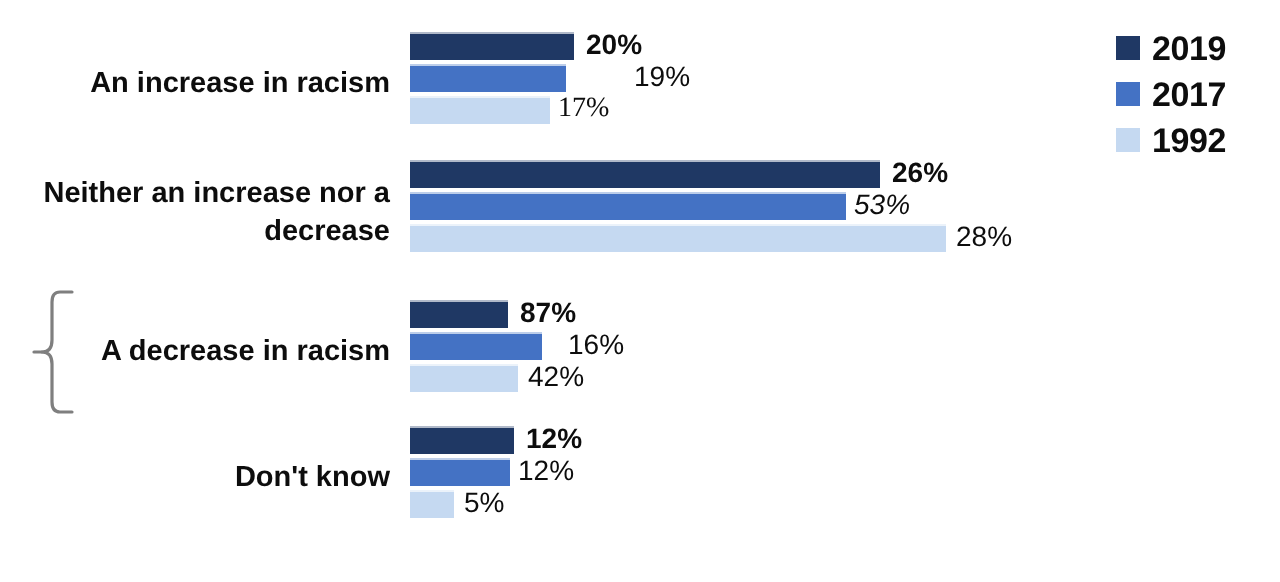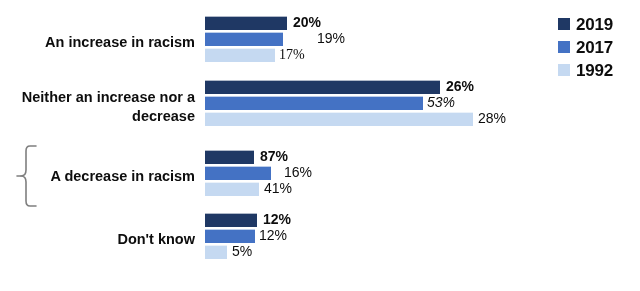--- a/index.html
+++ b/index.html
@@ -180,21 +180,21 @@
         <div class="bar-row">
           <div class="bar" style="width:49px;background:#1f3864;"></div>
           <span class="bar-value bold" style="left:55px;">87%</span>
         </div>
         <div class="bar-row">
           <div class="bar" style="width:66px;background:#4472c4;"></div>
           <span class="bar-value" style="left:79px;">16%</span>
         </div>
         <div class="bar-row">
           <div class="bar" style="width:54px;background:#c5d9f1;"></div>
-          <span class="bar-value" style="left:59px;">41%</span>
+          <span class="bar-value" style="left:59px;">42%</span>
         </div>
       </div>
     </div>
 
     <div class="group" style="top:213px;">
       <div class="cat-label" style="top:17px;">
         <span>Don't know</span>
       </div>
       <div class="bars">
         <div class="bar-row">

